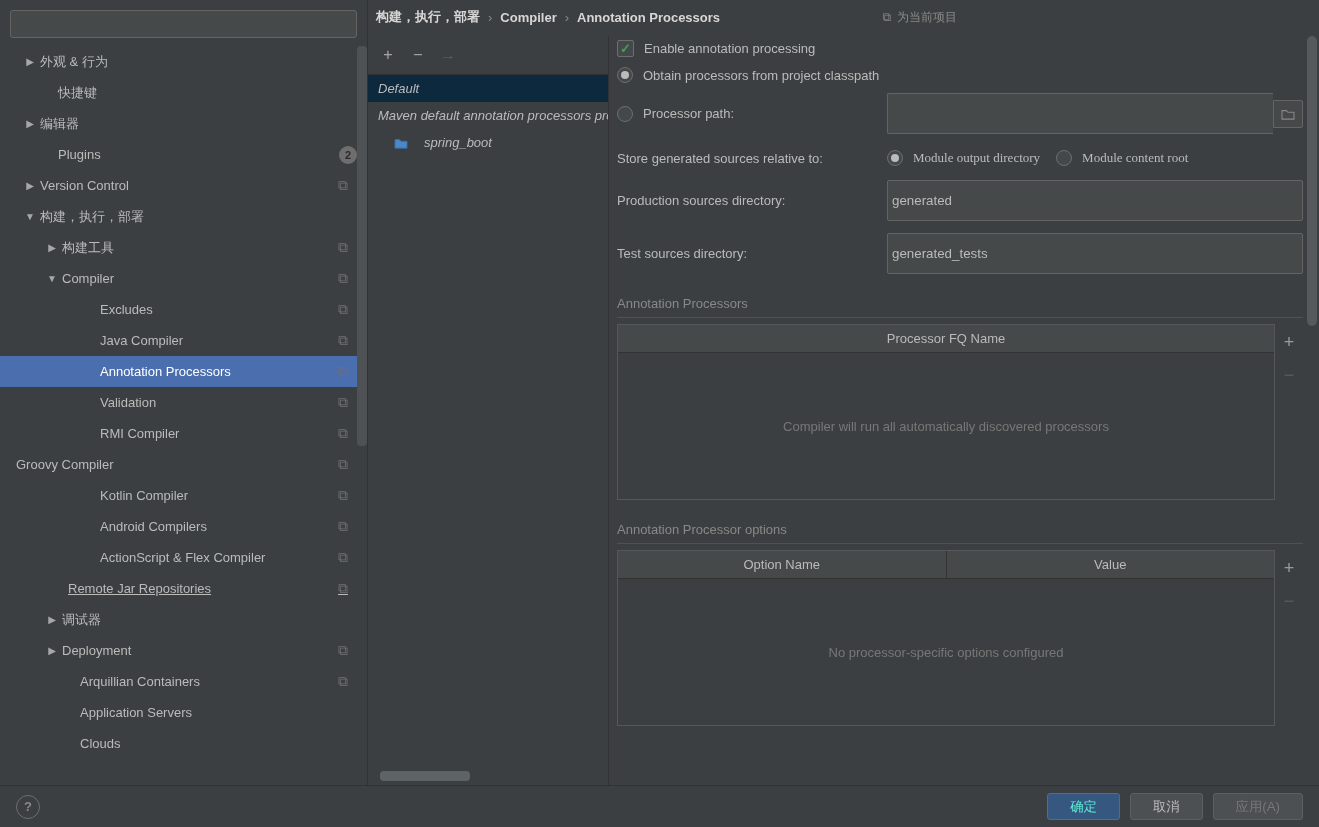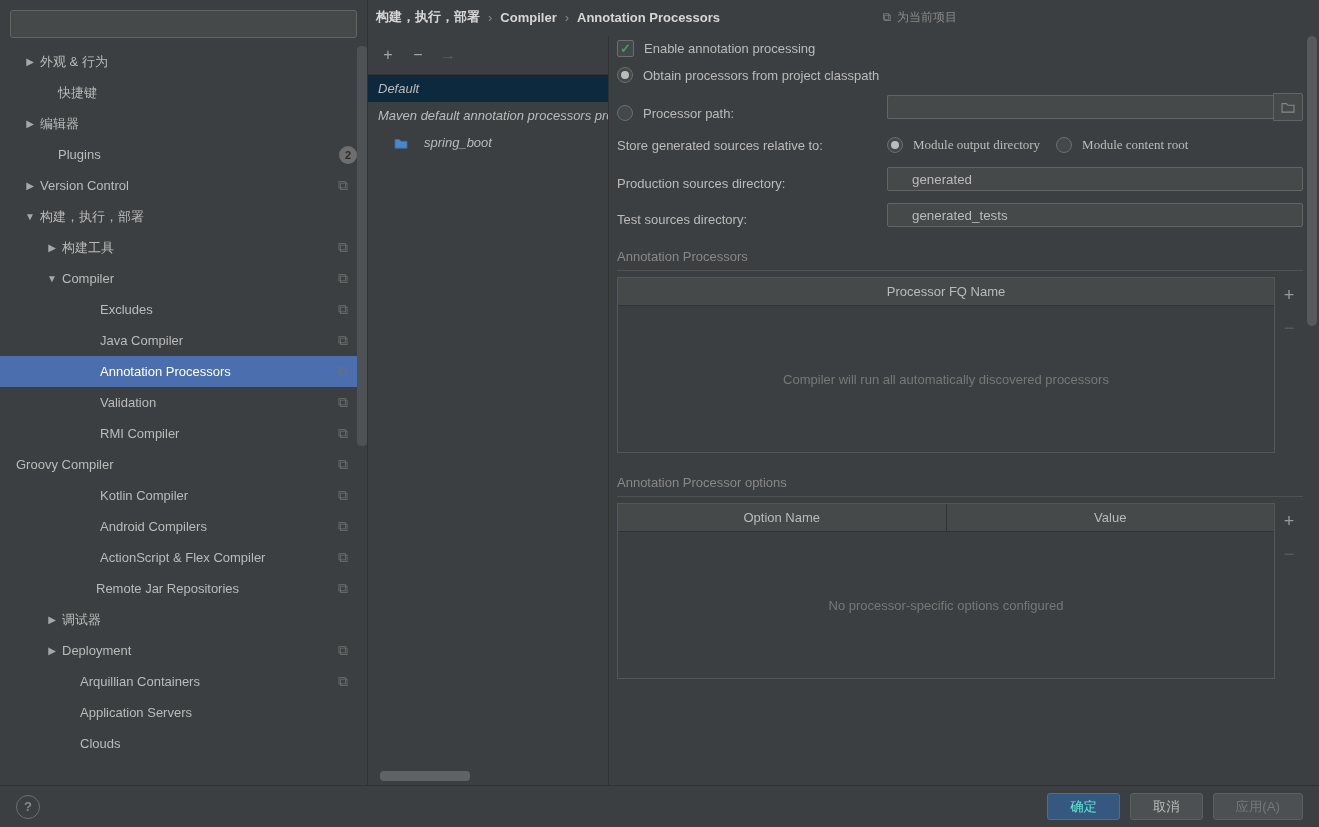--- a/index.html
+++ b/index.html
@@ -57,25 +57,25 @@
     .checkbox {
       width:17px; height:17px; border:1px solid #6e6e6e; border-radius:2px;
       background:#43494a; margin-right:10px; display:flex; align-items:center; justify-content:center;
     }
     .checkbox.checked::after { content:"✓"; color:#499c54; font-weight:bold; font-size:13px;}
     .radio {
       width:16px; height:16px; border:1px solid #6e6e6e; border-radius:50%;
       background:#43494a; margin-right:10px; display:flex; align-items:center; justify-content:center;
     }
     .radio.checked::after { content:""; width:8px; height:8px; background:#bbbbbb; border-radius:50%;}
-    .form-row { display:flex; align-items:flex-end; margin-bottom:12px;}
+    .form-row { display:flex; align-items:center; margin-bottom:12px;}
     .form-label { width:270px; color:#bbbbbb;}
     .text-input {
-      flex:1; height:24px; background:#45494a; border:1px solid #646464;
-      border-radius:2px; color:#bbb; padding:0 24px;
+      flex:1; height:41px; background:#45494a; border:1px solid #646464;
+      border-radius:2px; color:#bbb; padding:0 4px;
     }
     .path-input { display:flex; align-items:center; flex:1;}
     .path-input .text-input { border-right:none; border-top-right-radius:0; border-bottom-right-radius:0;}
     .browse-btn {
       width:30px; height:28px; background:#45494a; border:1px solid #646464;
       border-top-right-radius:2px; border-bottom-right-radius:2px;
       display:flex; align-items:center; justify-content:center; color:#888;
     }
     .store-row { display:flex; align-items:center; margin:16px 0 14px 0;}
     .store-row .form-label { width:270px;}
@@ -220,21 +220,21 @@
           <span class="label">Android Compilers</span>
           <span class="spacer"></span>
           <span class="badge-icon">⧉</span>
         </div>
         <div class="tree-item" style="padding-left: 84px;">
           <span class="arrow"></span>
           <span class="label">ActionScript &amp; Flex Compiler</span>
           <span class="spacer"></span>
           <span class="badge-icon">⧉</span>
         </div>
-        <div class="tree-item" style="padding-left: 80px;">
+        <div class="tree-item" style="padding-left: 52px; text-decoration: underline;">
           <span class="arrow"></span>
           <span class="label">Remote Jar Repositories</span>
           <span class="spacer"></span>
           <span class="badge-icon">⧉</span>
         </div>
         <div class="tree-item" style="padding-left: 46px;">
           <span class="arrow">▶</span>
           <span class="label">调试器</span>
           <span class="spacer"></span>
         </div>

